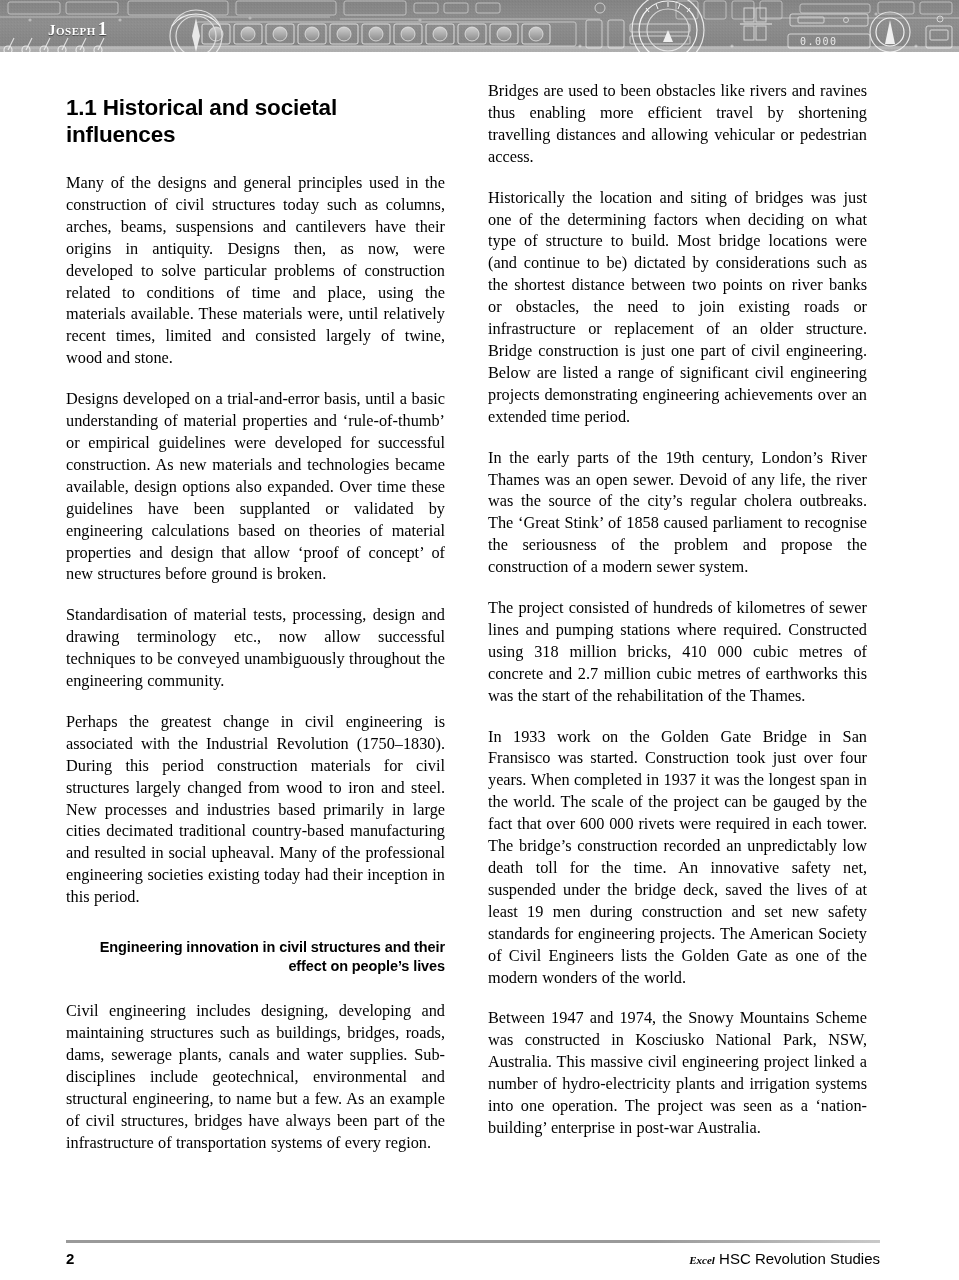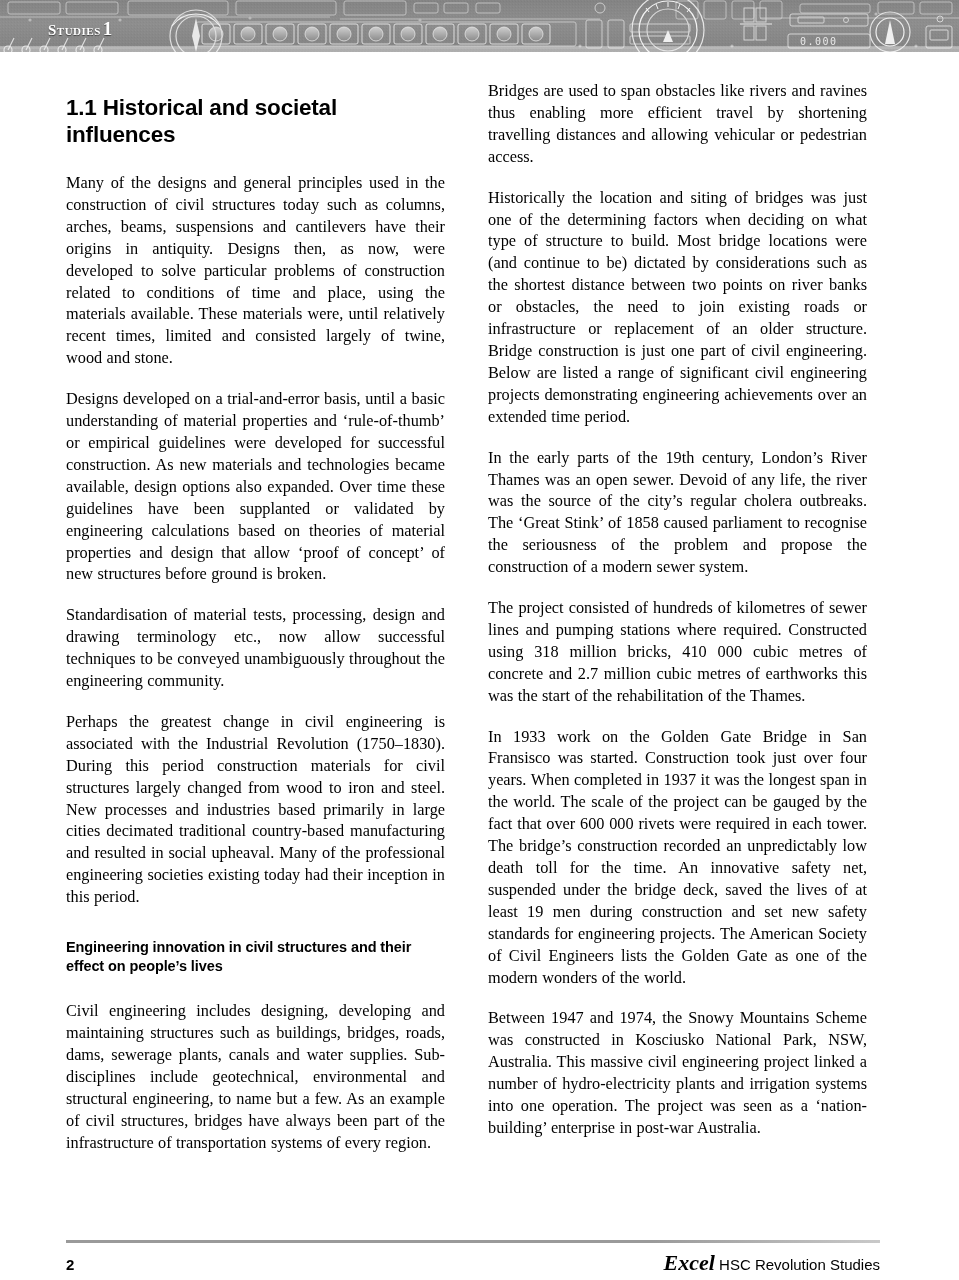--- a/index.html
+++ b/index.html
@@ -77,21 +77,21 @@
     line-height: 1.2;
   }
   h2.sub-head {
     font-family: "Liberation Sans", sans-serif;
     font-size: 14.5px;
     font-weight: bold;
     margin: 22px 0 0 0;
     letter-spacing: -0.1px;
     line-height: 1.32;
   }
-  h2.sub-head.tight { margin-top: 30px; }
+  h2.sub-head.tight { margin-top: 30px; text-align: right; }
 
   p.body-par {
     font-family: "Liberation Serif", serif;
     font-size: 16.3px;
     line-height: 1.345;
     text-align: justify;
     margin: 19px 0 0 0;
     -webkit-hyphens: none;
     hyphens: none;
     word-spacing: 0.02em;
@@ -129,21 +129,21 @@
   }
   .footer-title {
     font-family: "Liberation Sans", sans-serif;
     font-size: 15px;
     white-space: nowrap;
   }
   .footer-title .brand {
     font-family: "Liberation Serif", serif;
     font-weight: bold;
     font-style: italic;
-    font-size: 22px;
+    font-size: 11px;
   }
 </style>
 </head>
 <body>
 
 <div class="header-banner">
   <svg viewBox="0 0 959 52" preserveAspectRatio="none">
     <defs>
       <linearGradient id="bandg" x1="0" y1="0" x2="0" y2="1">
         <stop offset="0%" stop-color="#7d7d7d"></stop>
@@ -295,21 +295,21 @@
       <circle cx="580" cy="46" r="1.6"></circle>
         <circle cx="732" cy="46" r="1.6"></circle>
       <circle cx="876" cy="14" r="1.6"></circle>
         <circle cx="916" cy="46" r="1.6"></circle>
     </g>
 
     <rect x="0" y="46" width="959" height="6" fill="#ffffff" opacity="0.35"></rect>
   </svg>
 
   <div class="chapter-label">
-    <span>Studies</span><span class="num">1</span>
+    <span>Joseph</span><span class="num">1</span>
   </div>
 </div>
 
 <div class="page">
 
   <div class="columns">
 
     <div class="col col-left">
 
       <h1 class="section-title">1.1 Historical and societal influences</h1>
@@ -323,21 +323,21 @@
 
       <p class="body-par">Perhaps the greatest change in civil engineering is associated with the Industrial Revolution (1750–1830). During this period construction materials for civil structures largely changed from wood to iron and steel. New processes and industries based primarily in large cities decimated traditional country-based manufacturing and resulted in social upheaval. Many of the professional engineering societies existing today had their inception in this period.</p>
 
       <h2 class="sub-head tight">Engineering innovation in civil structures and their effect on people’s lives</h2>
 
       <p class="body-par first">Civil engineering includes designing, developing and maintaining structures such as buildings, bridges, roads, dams, sewerage plants, canals and water supplies. Sub-disciplines include geotechnical, environmental and structural engineering, to name but a few. As an example of civil structures, bridges have always been part of the infrastructure of transportation systems of every region.</p>
     </div>
 
     <div class="col col-right">
 
-      <p class="body-par top0">Bridges are used to span obstacles like rivers and ravines thus enabling more efficient travel by shortening travelling distances and allowing vehicular or pedestrian access.</p>
+      <p class="body-par top0">Bridges are used to been obstacles like rivers and ravines thus enabling more efficient travel by shortening travelling distances and allowing vehicular or pedestrian access.</p>
 
       <p class="body-par">Historically the location and siting of bridges was just one of the determining factors when deciding on what type of structure to build. Most bridge locations were (and continue to be) dictated by considerations such as the shortest distance between two points on river banks or obstacles, the need to join existing roads or infrastructure or replacement of an older structure. Bridge construction is just one part of civil engineering. Below are listed a range of significant civil engineering projects demonstrating engineering achievements over an extended time period.</p>
 
       <p class="body-par">In the early parts of the 19th century, London’s River Thames was an open sewer. Devoid of any life, the river was the source of the city’s regular cholera outbreaks. The ‘Great Stink’ of 1858 caused parliament to recognise the seriousness of the problem and propose the construction of a modern sewer system.</p>
 
 
       <p class="body-par">The project consisted of hundreds of kilometres of sewer lines and pumping stations where required.  Constructed using 318 million bricks, 410 000 cubic metres of concrete and 2.7 million cubic metres of earthworks this was the start of the rehabilitation of the Thames.</p>
 
       <p class="body-par">In 1933 work on the Golden Gate Bridge in San Fransisco was started. Construction took just over four years. When completed in 1937 it was the longest span in the world. The scale of the project can be gauged by the fact that over 600 000 rivets were required in each tower. The bridge’s construction recorded an unpredictably low death toll for the time. An innovative safety net, suspended under the bridge deck, saved the lives of at least 19 men during construction and set new safety standards for engineering projects. The American Society of Civil Engineers lists the Golden Gate as one of the modern wonders of the world.</p>
 

